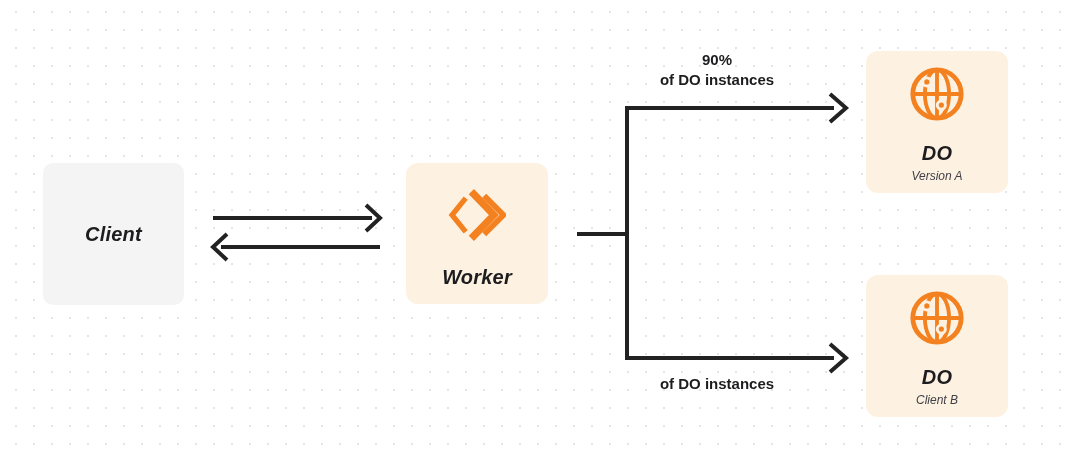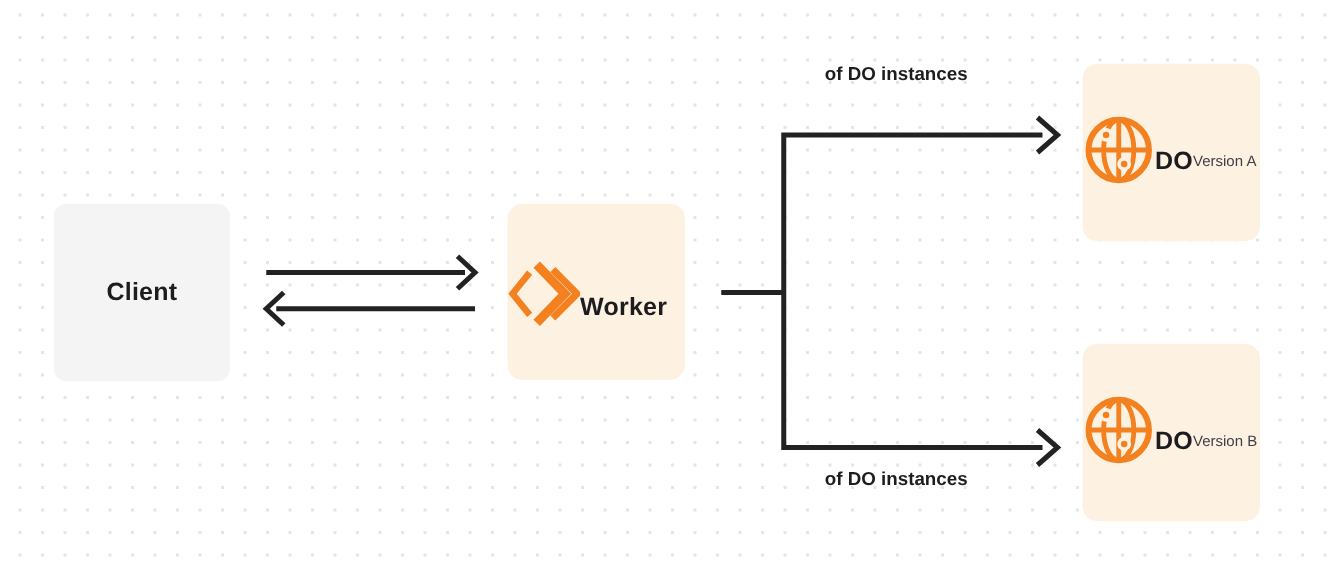--- a/index.html
+++ b/index.html
@@ -8,21 +8,21 @@
   }
   *{box-sizing:border-box; margin:0; padding:0;}
   body{background:#fff; font-family:"Liberation Sans", sans-serif;}
   .diagram{
     position:relative; width:1072px; height:452px; overflow:hidden; background:#ffffff;
     background-image:radial-gradient(circle, var(--dot) 1.2px, transparent 1.4px);
     background-size:18px 18px; background-position:7px 3px;
   }
   .connectors{position:absolute; left:0; top:0;}
   .connectors path{stroke:var(--arrow); stroke-width:4; fill:none; stroke-linejoin:miter;}
-  .node{position:absolute; display:flex; flex-direction:row; align-items:center;}
+  .node{position:absolute; display:flex; flex-direction:column; align-items:center;font-style:italic;}
   .node-client{
     left:43px; top:163px; width:141px; height:142px; background:var(--client_gray);
     border-radius:10px; justify-content:center;
   }
   .node-worker{
     left:406px; top:163px; width:142px; height:141px; background:var(--cream);
     border-radius:12px; padding-top:24px;
   }
   .node-do{width:142px; height:142px; background:var(--cream); border-radius:12px; padding-top:14px;}
   .node-do-a{left:866px; top:51px;}
@@ -65,20 +65,21 @@
       <path d="M45 10 L69 34 L45 58" stroke-width="7"></path>
     </svg>
     <div class="node-label">Worker</div>
   </div>
 
   <div class="node node-client">
     <div class="node-label">Client</div>
   </div>
 
   <div class="split-label split-label-top">
+    <div>90%</div>
     <div>of DO instances</div>
   </div>
   <div class="split-label split-label-bottom">
     <div>of DO instances</div>
   </div>
 
   <div class="node node-do node-do-a">
     <svg class="globe-icon" viewBox="0 0 60 60">
       <circle class="ring" cx="30" cy="30" r="25"></circle>
       <ellipse class="inner" cx="30" cy="30" rx="12.5" ry="25"></ellipse>
@@ -94,16 +95,16 @@
   <div class="node node-do node-do-b">
     <svg class="globe-icon" viewBox="0 0 60 60">
       <circle class="ring" cx="30" cy="30" r="25"></circle>
       <ellipse class="inner" cx="30" cy="30" rx="12.5" ry="25"></ellipse>
       <line class="inner" x1="30" y1="5" x2="30" y2="55"></line>
       <line class="inner" x1="5" y1="30" x2="55" y2="30"></line>
       <circle class="dot" cx="19.5" cy="17.5" r="4.2"></circle>
       <circle class="dot" cx="34.5" cy="41.5" r="4.2"></circle>
     </svg>
     <div class="node-label">DO</div>
-    <div class="do-subtitle">Version B</div>
+    <div class="do-subtitle">Client B</div>
   </div>
 
 </div>
 
 </body></html>

